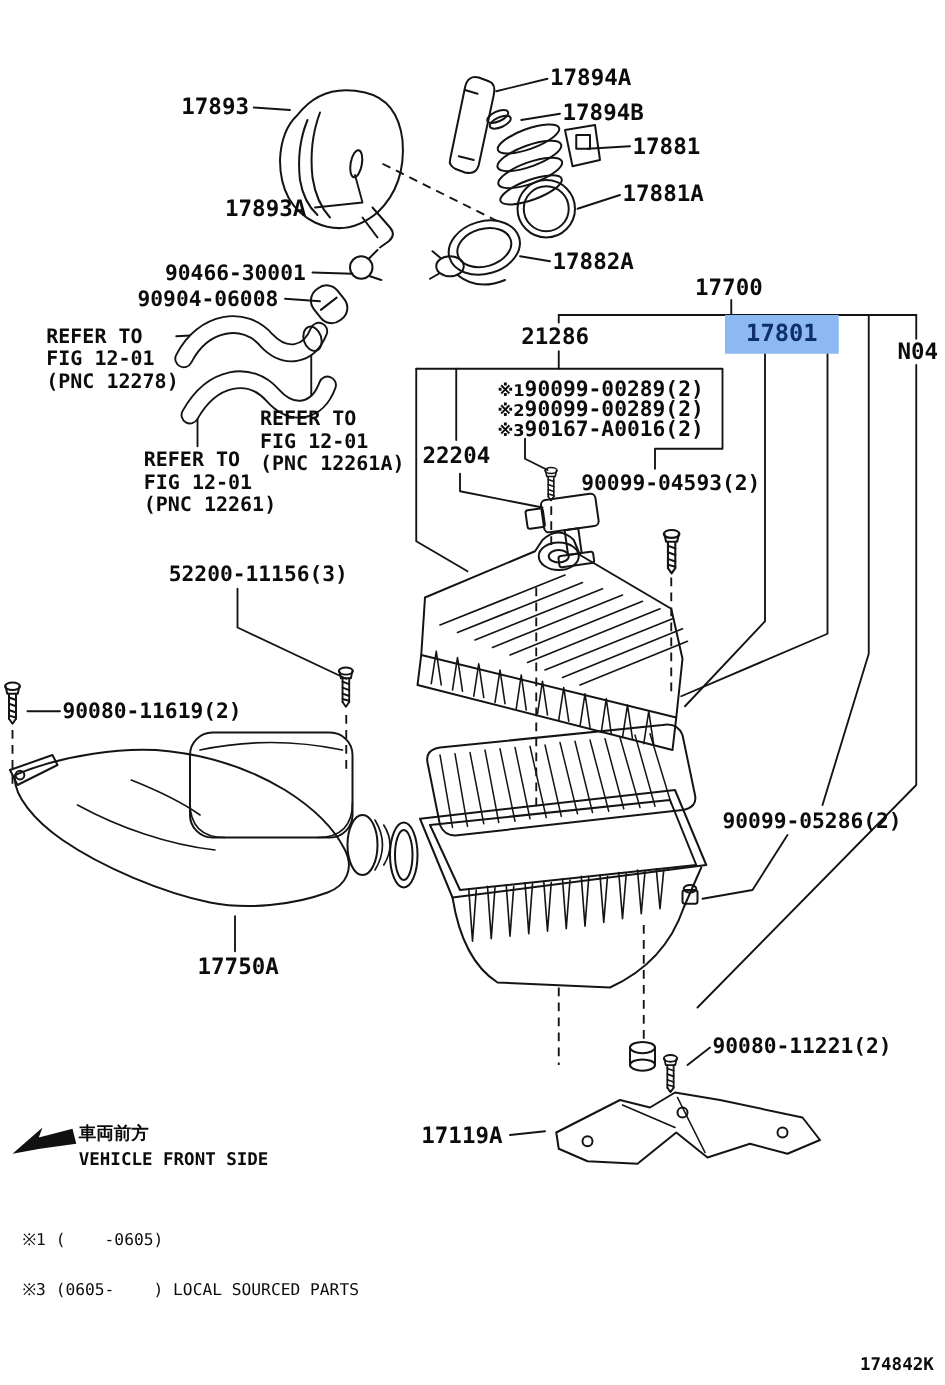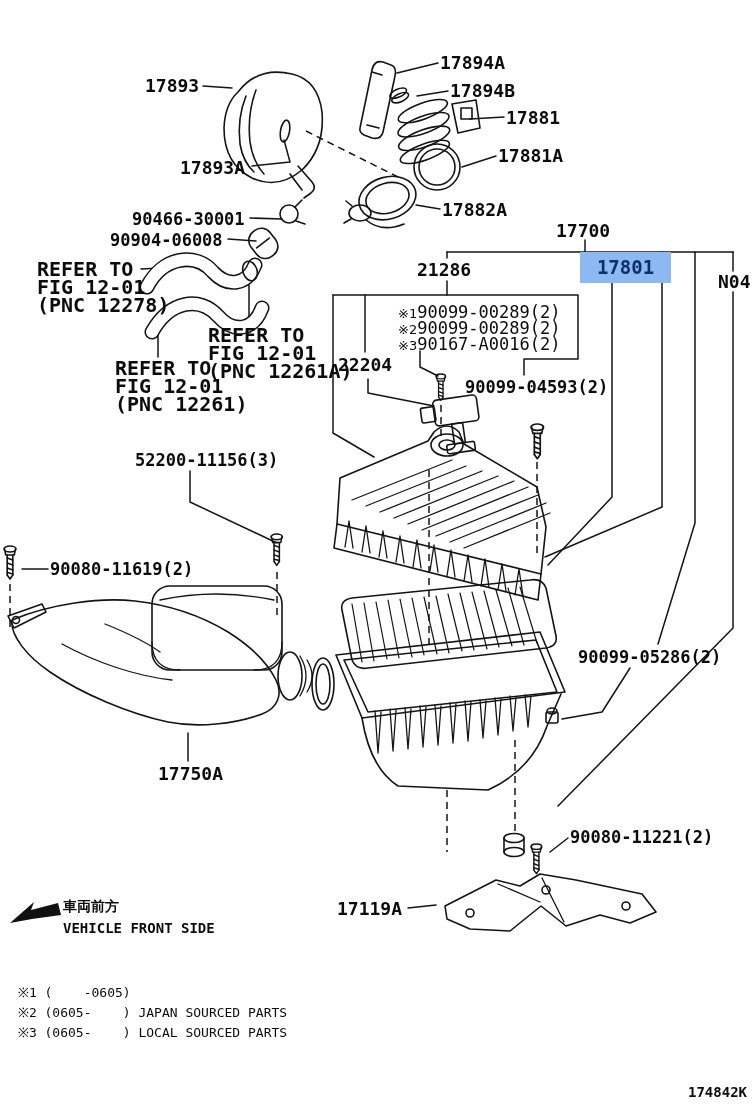--- a/index.html
+++ b/index.html
@@ -1,24 +1,24 @@
 <!DOCTYPE html>
 <html style="--hl: #8cb9f2; --hlText: #0f2f6b; --line: #141414;"><head>
 <meta charset="utf-8">
 <style>
   html,body{margin:0;padding:0;background:#fff;}
   .stage{position:relative;width:756px;height:1108px;background:#fff;overflow:hidden;
          font-family:"DejaVu Sans Mono",monospace;color:#0c0c0c;}
   svg{position:absolute;left:0;top:0;}
   .lbl{position:absolute;font-weight:bold;font-size:17px;line-height:19px;white-space:pre;letter-spacing:0;}
   .big{font-size:18px;}
-  .refer{position:absolute;font-weight:bold;font-size:20px;line-height:18px;white-space:pre-line;}
+  .refer{position:absolute;font-weight:bold;font-size:16px;line-height:18px;white-space:pre-line;}
   .hl{background:var(--hl,#8cb9f2);color:var(--hlText,#0f2f6b);width:91px;height:31px;
       display:flex;align-items:center;justify-content:center;font-size:19px;}
-  .subrow{position:absolute;font-weight:normal;white-space:pre;}
+  .subrow{position:absolute;font-weight:bold;white-space:pre;}
   .subrow .marker{font-size:13px;font-family:"DejaVu Sans",sans-serif;}
   .subrow .num{font-size:17px;}
   .fn{position:absolute;font-weight:normal;font-size:13px;line-height:15px;white-space:pre;text-align:center;}
   .jp{position:absolute;font-weight:bold;font-size:14px;font-family:"DejaVu Sans",sans-serif;}
   .en{position:absolute;font-weight:bold;font-size:14px;}
   .code{position:absolute;font-weight:bold;font-size:14px;}
 </style>
 </head>
 <body>
 
@@ -245,18 +245,17 @@
 <div class="lbl" style="left:50px;top:560px">90080-11619(2)</div>
 <div class="lbl big" style="left:158px;top:764px">17750A</div>
 <div class="lbl" style="left:578px;top:648px">90099-05286(2)</div>
 <div class="lbl" style="left:570px;top:828px">90080-11221(2)</div>
 <div class="lbl big" style="left:337px;top:899px">17119A</div>
 
 <div class="jp" style="left:63px;top:898px">車両前方</div>
 <div class="en" style="left:63px;top:920px">VEHICLE FRONT SIDE</div>
 
 <div class="fn" style="left:18px;top:985px">※1 (    -0605)</div>
-<div class="fn" style="left:18px;top:1005px">※2 (0605-    ) JAPAN SOURCED PARTS</div>
 <div class="fn" style="left:18px;top:1025px">※3 (0605-    ) LOCAL SOURCED PARTS</div>
 
 <div class="code" style="left:688px;top:1084px">174842K</div>
 
 </div>
 
 </body></html>

